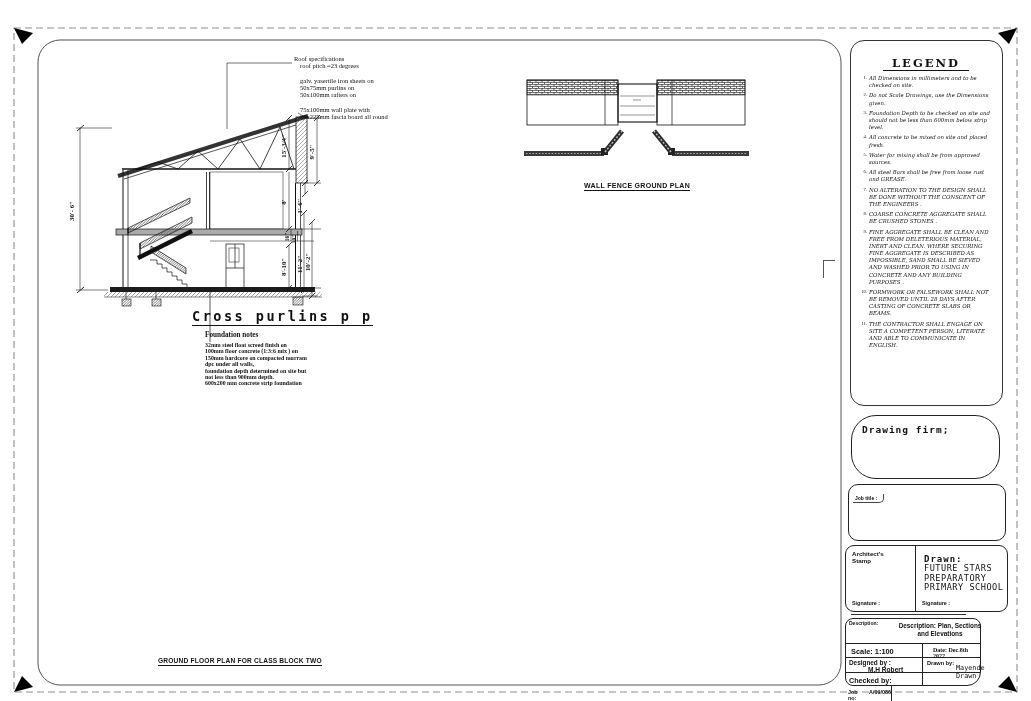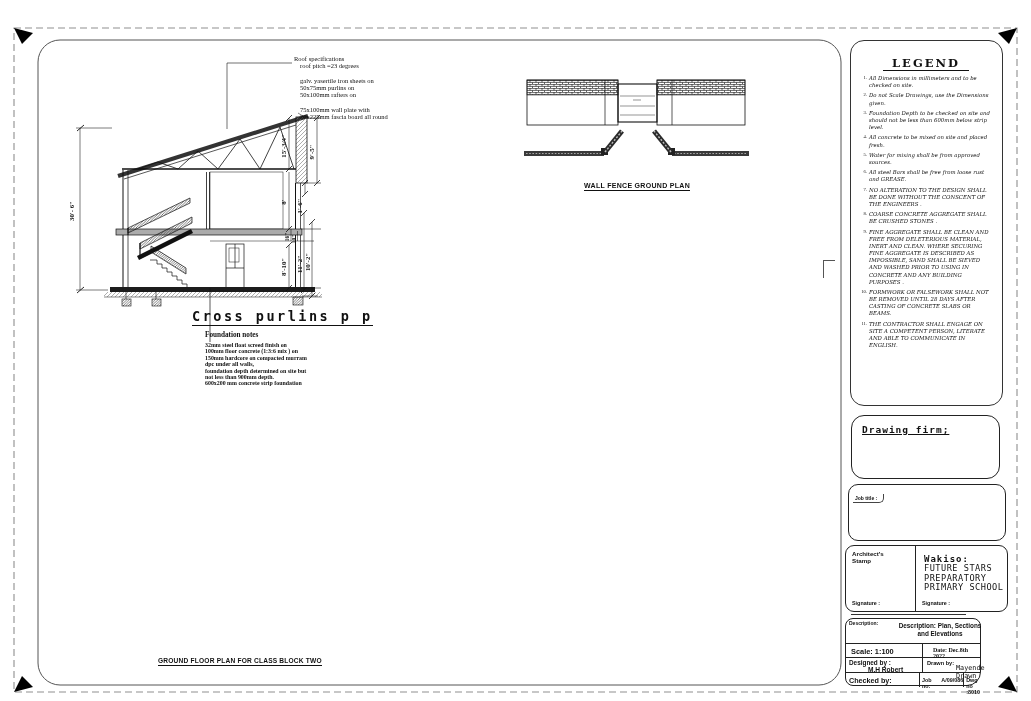--- a/index.html
+++ b/index.html
@@ -27,21 +27,21 @@
               border-radius:14px;box-sizing:border-box;padding:15px 8px 4px 7px;background:#fff;}
   .legend-title{text-align:center;font-family:"DejaVu Serif",serif;font-weight:bold;
                 font-size:11.5px;letter-spacing:2px;border-bottom:1.3px solid #111;
                 width:86px;margin:0 auto 4px auto;}
   .legend-item{display:flex;margin-bottom:3.2px;}
   .legend-item .num{font-size:4.6px;width:9px;flex:0 0 9px;text-align:right;
                     padding-right:2px;font-family:"Liberation Serif",serif;}
   .legend-item .txt{font-family:"DejaVu Serif",serif;font-style:italic;font-size:5.4px;
                     line-height:1.32;}
   .firm-box{left:851px;top:415px;width:149px;height:64px;border:1.3px solid #222;
-            border-radius:13px;box-sizing:border-box;padding:8px 0 0 10px;text-decoration:underline;}
+            border-radius:25px;box-sizing:border-box;padding:8px 0 0 10px;}
   .firm-box .t{font-family:"DejaVu Sans Mono",monospace;font-weight:bold;font-size:9.5px;letter-spacing:1px;}
   .job-box{left:848px;top:484px;width:158px;height:57px;border:1.1px solid #222;
            border-radius:10px;box-sizing:border-box;padding:1px 3px 0 4px;}
   .job-box .lbl{font-size:5px;font-weight:bold;display:inline-block;
                 border-bottom:.8px solid #444;border-right:.8px solid #444;
                 border-bottom-right-radius:5px;padding:1px 6px 1px 2px;}
   .job-box .txt{font-family:"Liberation Serif",serif;font-size:7.1px;line-height:8.2px;margin-top:0px;}
   .stamp-box{left:845px;top:545px;width:163px;height:67px;border:1.3px solid #222;
              border-radius:9px;box-sizing:border-box;display:flex;}
   .stamp-l{width:70px;border-right:1px solid #222;position:relative;padding:4px 0 0 6px;box-sizing:border-box;}
@@ -52,21 +52,21 @@
   .client-name{font-family:"DejaVu Sans Mono",monospace;font-weight:normal;font-size:8.6px;
                line-height:9.6px;letter-spacing:.5px;}
   .hr-line{left:851px;top:614px;width:115px;border-top:1.2px solid #333;}
   .tblock{left:845px;top:618px;width:136px;height:68px;border:1.4px solid #222;
           border-radius:8px 8px 14px 8px;box-sizing:border-box;background:#fff;}
   .tb-r1{height:25px;border-bottom:1px solid #222;position:relative;box-sizing:border-box;}
   .tb-r1 .lbl{position:absolute;left:3px;top:1px;font-size:5px;font-weight:bold;}
   .tb-r1 .desc{position:absolute;left:34px;top:3px;width:120px;text-align:center;
                font-size:6.4px;font-weight:bold;line-height:8px;}
   .tb-row{display:flex;border-bottom:1px solid #222;box-sizing:border-box;}
-  .tb-row:last-child{border-bottom:none;}
+  .tb-row:last-child{border-bottom:none;flex-direction:column;}
   .c{box-sizing:border-box;}
   .scale-c{width:77px;border-right:1px solid #222;font-size:7.4px;font-weight:bold;padding:3px 0 0 5px;}
   .date-c{flex:1;font-size:6px;padding:3px 0 0 10px;font-weight:bold;font-family:"Liberation Serif",serif;}
   .des-c{width:77px;border-right:1px solid #222;font-size:6.4px;font-weight:bold;padding:1px 0 0 3px;line-height:7px;}
   .des-c .nm{display:block;text-align:center;font-size:6.6px;}
   .drawn-c{flex:1;position:relative;}
   .drawn-c .l{position:absolute;left:4px;top:2px;font-size:5.6px;font-weight:bold;}
   .drawn-c .v{position:absolute;left:33px;top:6px;font-family:"DejaVu Sans Mono",monospace;font-size:6.8px;}
   .chk-c{width:77px;border-right:1px solid #222;font-size:7.2px;font-weight:bold;padding:3px 0 0 3px;}
   .job-c{width:46px;border-right:1px solid #222;font-size:5.4px;font-weight:bold;padding:4px 0 0 2px;display:flex;gap:3px;}
@@ -317,21 +317,21 @@
   <span class="lbl">Job title :</span>
 </div>
 
 <div class="abs stamp-box">
   <div class="stamp-l">
     <div class="t pre">Architect's
 Stamp</div>
     <div class="sig">Signature :</div>
   </div>
   <div class="stamp-r">
-    <div class="client-lbl">Wakiso:</div>
+    <div class="client-lbl">Drawn:</div>
     <div class="client-name pre">FUTURE STARS
 PREPARATORY
 PRIMARY SCHOOL</div>
     <div class="sig">Signature :</div>
   </div>
 </div>
 
 <div class="abs hr-line"></div>
 
 <div class="abs tblock">

